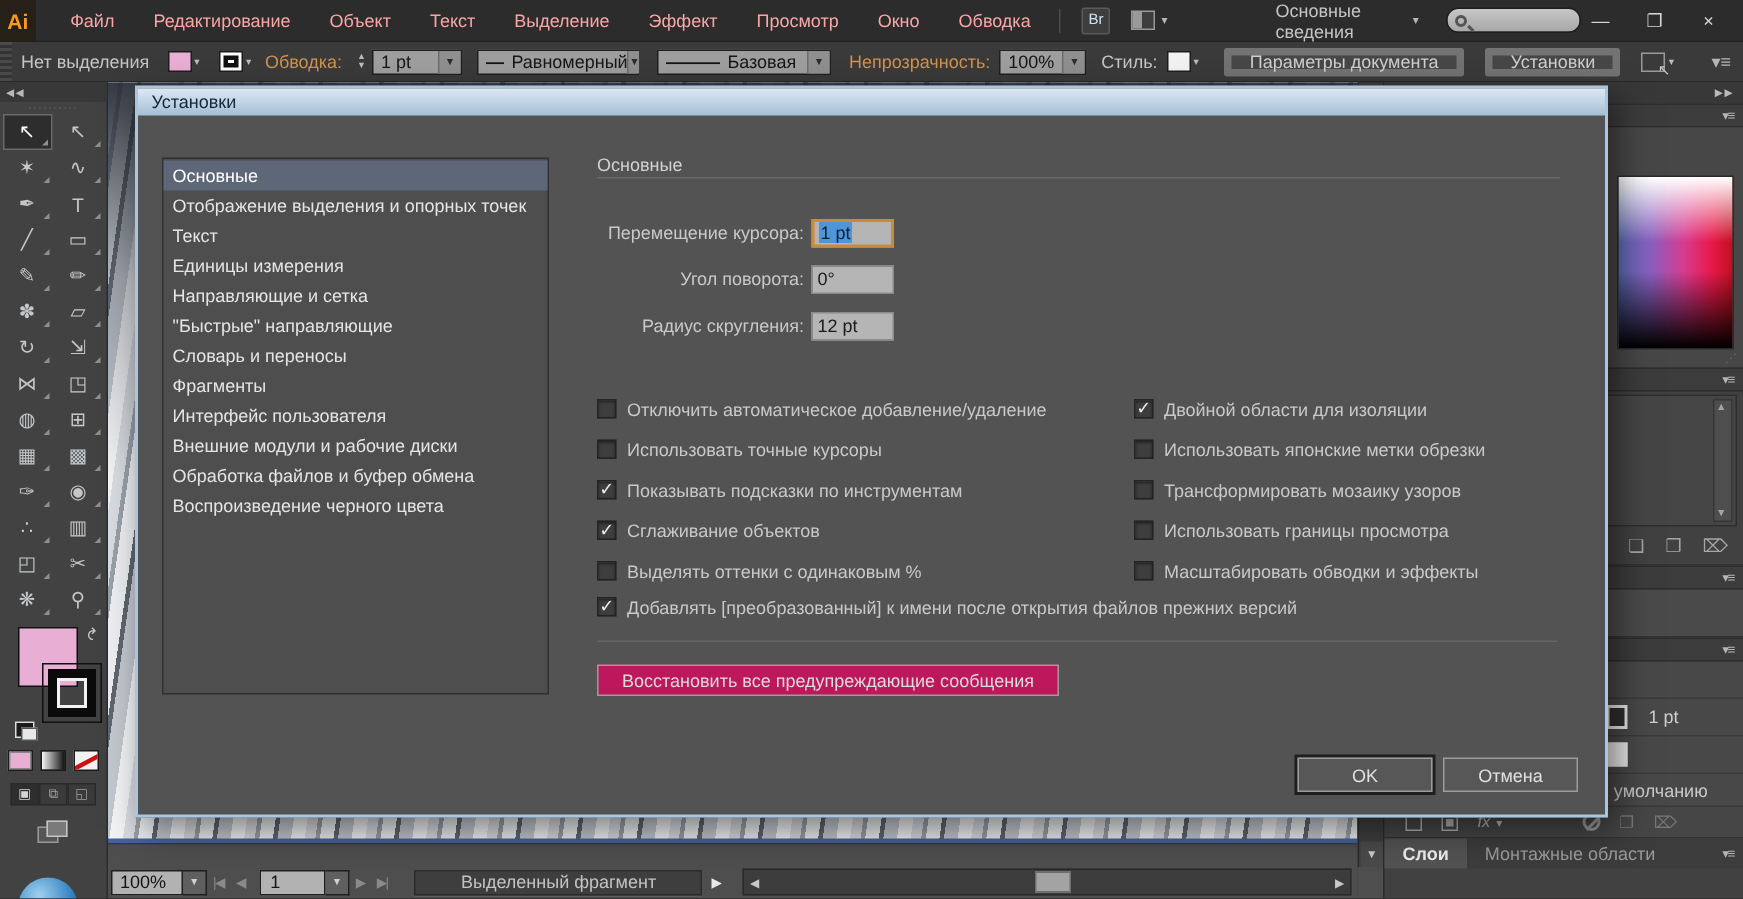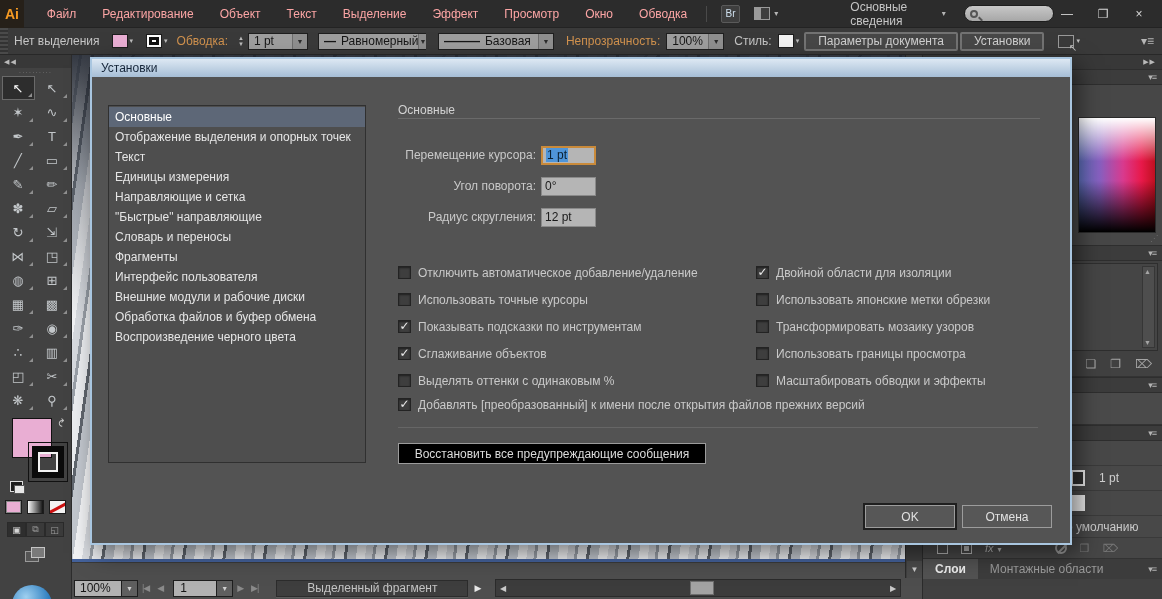--- a/index.html
+++ b/index.html
@@ -32,21 +32,21 @@
   .swatch { width:16px; height:14px; border:1px solid #1d1d1d; display:inline-block; }
   .sw-fill { background:#e9aed3; margin-left:6px; }
   .sw-stroke { background:#fff; position:relative; margin-left:10px; }
   .sw-stroke::after { content:""; position:absolute; inset:2px; border:3px solid #111; }
   .sw-style { background:#f2f2f2; }
   .mini-caret { font-size:7px; color:#bdbdbd; margin:0 3px 0 2px; }
   .stepper { display:flex; flex-direction:column; justify-content:center; font-size:6px; color:#bbb; line-height:6px; margin-left:4px; }
   .graybox { height:17px; background:#9e9e9e; border:1px solid #1f1f1f; color:#161616; display:flex; align-items:center; padding-left:5px; white-space:nowrap; }
   .graybox .dd { width:15px; height:100%; border-left:1px solid #6e6e6e; background:#8f8f8f; color:#2c2c2c; font-size:7px; display:flex; align-items:center; justify-content:center; margin-left:auto; }
   .dash { font-weight:bold; margin-right:5px; }
-  .cb-btn { height:19px; background:#474747; border:2px solid #737373; border-radius:2px; color:#cfcfcf; display:flex; align-items:center; padding:0 12px; margin-left:2px; white-space:nowrap; }
+  .cb-btn { height:19px; background:#474747; border:5px solid #737373; border-radius:2px; color:#cfcfcf; display:flex; align-items:center; padding:0 12px; margin-left:14px; white-space:nowrap; }
   .sel-icon { width:16px; height:13px; border:1px solid #9a9a9a; position:relative; margin-left:14px; }
   .sel-icon::after { content:"↖"; position:absolute; right:-4px; bottom:-6px; color:#c5c5c5; font-size:10px; }
   .panel-toggle { margin-left:auto; margin-right:8px; color:#b5b5b5; font-size:12px; }
 
   
   .toolpanel { position:absolute; left:0; top:55px; width:72px; height:544px; background:#424242; border-right:1px solid #2c2c2c; z-index:20; }
   .tp-head { height:13px; background:#383838; color:#b9b9b9; font-size:7px; display:flex; align-items:center; padding-left:4px; letter-spacing:1px; }
   .tp-grip { height:8px; display:flex; align-items:center; justify-content:center; color:#6e6e6e; font-size:7px; letter-spacing:1px; }
   .tools { display:grid; grid-template-columns:34px 34px; justify-content:center; }
   .tool { position:relative; width:33px; height:24px; display:flex; align-items:center; justify-content:center; color:#c3c7ca; font-size:13px; }
@@ -153,21 +153,21 @@
   .finput.focused { border:2px solid #c98a3a; }
   .fval.selval { background:#4f95d9; color:#0c2030; padding:0 1px; }
   .cbcol { position:absolute; top:182px; }
   .cbcol.left { left:306px; }
   .cbcol.right { left:664px; }
   .cbrow { height:27px; display:flex; align-items:center; }
   .cb { width:13px; height:13px; background:#3e3e3e; border:1px solid #232323; box-shadow:inset 0 1px 2px rgba(0,0,0,.5); color:#ececec; font-size:12px; line-height:11px; text-align:center; margin-right:7px; flex:0 0 auto; }
   .cblabel { white-space:nowrap; color:#c9c9c9; }
   .full-cb { position:absolute; left:306px; top:314px; }
   .hr2 { position:absolute; left:306px; right:32px; top:350px; border-top:1px solid #666; }
-  .reset-btn { position:absolute; left:306px; top:366px; width:308px; height:21px; background:#000000; border:1px solid #9c9c9c; color:#dcdcdc; display:flex; align-items:center; justify-content:center; white-space:nowrap; }
+  .reset-btn { position:absolute; left:306px; top:366px; width:308px; height:21px; background:#be185d; border:1px solid #9c9c9c; color:#dcdcdc; display:flex; align-items:center; justify-content:center; white-space:nowrap; }
   .dlg-btn { position:absolute; top:428px; width:90px; height:23px; background:#575757; border:1px solid #9c9c9c; color:#e0e0e0; display:flex; align-items:center; justify-content:center; }
   .ok { left:773px; box-shadow:0 0 0 2px #1f1f1f; }
   .cancel { left:870px; }
 </style>
 </head>
 <body>
 
 <div id="app">
 
   <div class="menubar">

